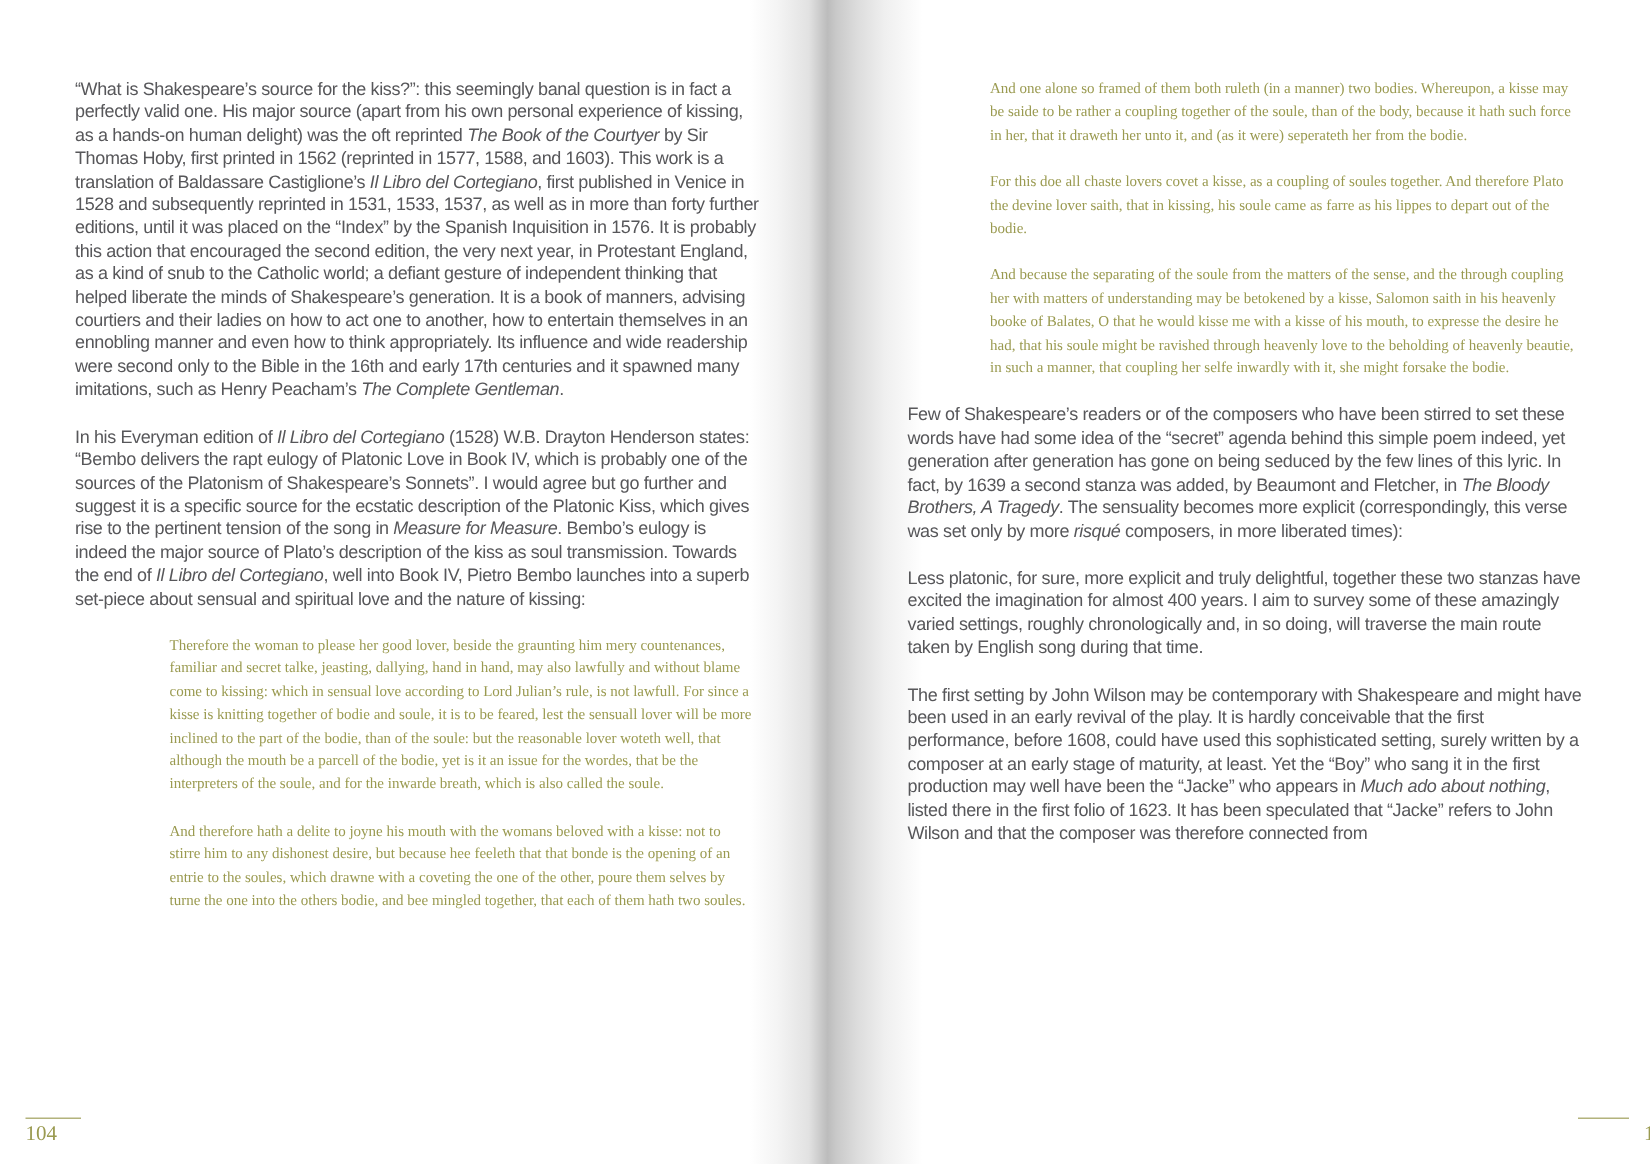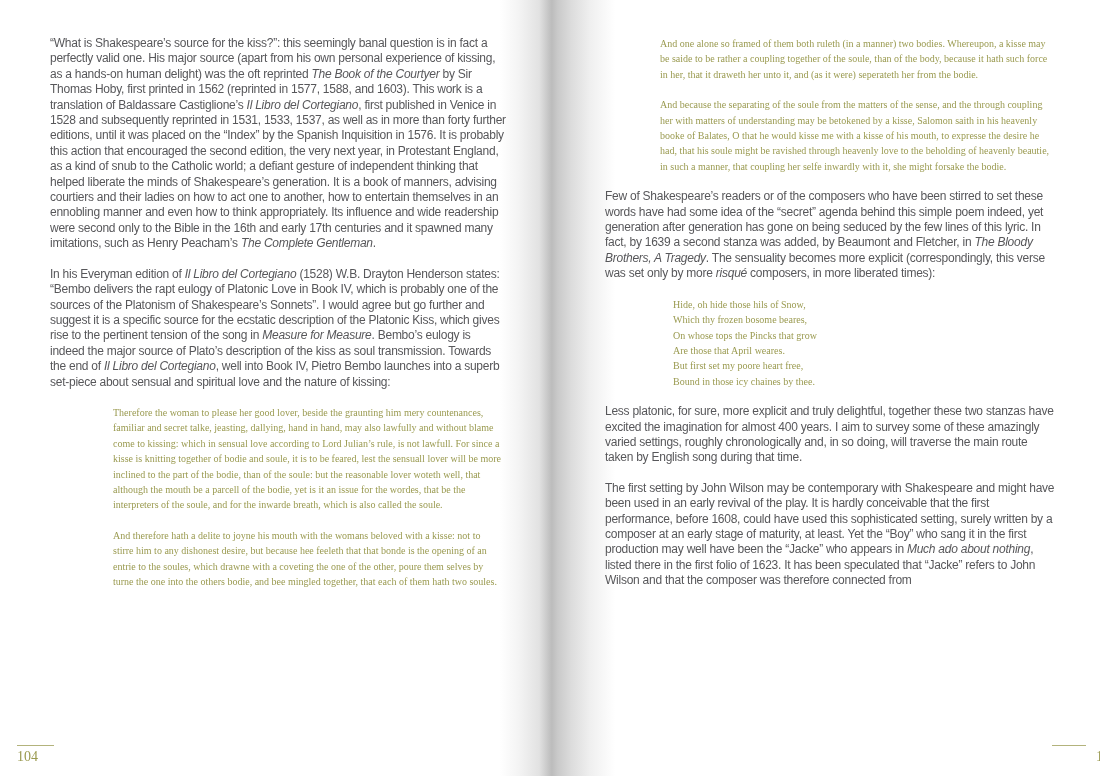--- a/index.html
+++ b/index.html
@@ -23,21 +23,21 @@
       #c9c9c9 50%,
       #dcdcdc 62%,
       #efefef 78%,
       #ffffff 100%);
   }
 
   .page-content { position: absolute; top: 36px; }
   .content-left  { left: 50px;  width: 456px; }
   .content-right { left: 605px; width: 452px; }
 
-  p { margin: 0 0 15px 0; }
+  p { margin: 16px 0 15px 0; }
   p.body {
     font-size: 12px;
     line-height: 15.4px;
     color: var(--body-color, #57575a);
     letter-spacing: -0.25px;
     text-align: left;
   }
   p.quote, p.verse {
     font-family: "Liberation Serif", serif;
     font-size: 10px;
@@ -74,23 +74,23 @@
 
   <div class="page-content content-left" id="left-content">
       <p class="body"><span>“What is Shakespeare’s source for the kiss?”: this seemingly banal question is in fact a perfectly valid one. His major source (apart from his own personal experience of kissing, as a hands-on human delight) was the oft reprinted </span><em>The Book of the Courtyer</em><span> by Sir Thomas Hoby, first printed in 1562 (reprinted in 1577, 1588, and 1603). This work is a translation of Baldassare Castiglione’s </span><em>Il Libro del Cortegiano</em><span>, first published in Venice in 1528 and subsequently reprinted in 1531, 1533, 1537, as well as in more than forty further editions, until it was placed on the “Index” by the Spanish Inquisition in 1576. It is probably this action that encouraged the second edition, the very next year, in Protestant England, as a kind of snub to the Catholic world; a defiant gesture of independent thinking that helped liberate the minds of Shakespeare’s generation. It is a book of manners, advising courtiers and their ladies on how to act one to another, how to entertain themselves in an ennobling manner and even how to think appropriately. Its influence and wide readership were second only to the Bible in the 16th and early 17th centuries and it spawned many imitations, such as Henry Peacham’s </span><em>The Complete Gentleman</em><span>.</span></p>
       <p class="body"><span>In his Everyman edition of </span><em>Il Libro del Cortegiano</em><span> (1528) W.B. Drayton Henderson states: “Bembo delivers the rapt eulogy of Platonic Love in Book IV, which is probably one of the sources of the Platonism of Shakespeare’s Sonnets”.  I would agree but go further and suggest it is a specific source for the ecstatic description of the Platonic Kiss, which gives rise to the pertinent tension of the song in </span><em>Measure for Measure</em><span>. Bembo’s eulogy is indeed the major source of Plato’s description of the kiss as soul transmission. Towards the end of </span><em>Il Libro del Cortegiano</em><span>, well into Book IV, Pietro Bembo launches into a superb set-piece about sensual and spiritual love and the nature of kissing:</span></p>
       <p class="quote"><span>Therefore the woman to please her good lover, beside the graunting him mery countenances, familiar and secret talke, jeasting, dallying, hand in hand, may also lawfully and without blame come to kissing: which in sensual love according to Lord Julian’s rule, is not lawfull. For since a kisse is knitting together of bodie and soule, it is to be feared, lest the sensuall lover will be more inclined to the part of the bodie, than of the soule: but the reasonable lover woteth well, that although the mouth be a parcell of the bodie, yet is it an issue for the wordes, that be the interpreters of the soule, and for the inwarde breath, which is also called the soule.</span></p>
       <p class="quote"><span>And therefore hath a delite to joyne his mouth with the womans beloved with a kisse: not to stirre him to any dishonest desire, but because hee feeleth that that bonde is the opening of an entrie to the soules, which drawne with a coveting the one of the other, poure them selves by turne the one into the others bodie, and bee mingled together, that each of them hath two soules.</span></p>
     </div>
 
   <div class="page-content content-right" id="right-content">
       <p class="quote"><span>And one alone so framed of them both ruleth (in a manner) two bodies. Whereupon, a kisse may be saide to be rather a coupling together of the soule, than of the body, because it hath such force in her, that it draweth her unto it, and (as it were) seperateth her from the bodie.</span></p>
+      <p class="quote"><span>For this doe all chaste lovers covet a kisse, as a coupling of soules together. And therefore Plato the devine lover saith, that in kissing, his soule came as farre as his lippes to depart out of the bodie.</span></p>
       <p class="quote"><span>And because the separating of the soule from the matters of the sense, and the through coupling her with matters of understanding may be betokened by a kisse, Salomon saith in his heavenly booke of Balates, O that he would kisse me with a kisse of his mouth, to expresse the desire he had, that his soule might be ravished through heavenly love to the beholding of heavenly beautie, in such a manner, that coupling her selfe inwardly with it, she might forsake the bodie.</span></p>
       <p class="body"><span>Few of Shakespeare’s readers or of the composers who have been stirred to set these words have had some idea of the “secret” agenda behind this simple poem indeed, yet generation after generation has gone on being seduced by the few lines of this lyric. In fact, by 1639 a second stanza was added, by Beaumont and Fletcher, in </span><em>The Bloody Brothers, A Tragedy</em><span>. The sensuality becomes more explicit (correspondingly, this verse was set only by more </span><em>risqué</em><span> composers, in more liberated times):</span></p>
-      <p class="verse">Hide, oh hide those hils of Snow,<br>Which thy frozen bosome beares,<br>On whose tops the Pincks that grow<br>Are those that April weares.<br>But first set my poore heart free,<br>Bound in those icy chaines by thee.</p>
       <p class="body"><span>Less platonic, for sure, more explicit and truly delightful, together these two stanzas have excited the imagination for almost 400 years. I aim to survey some of these amazingly varied settings, roughly chronologically and, in so doing, will traverse the main route taken by English song during that time.</span></p>
       <p class="body"><span>The first setting by John Wilson may be contemporary with Shakespeare and might have been used in an early revival of the play. It is hardly conceivable that the first performance, before 1608, could have used this sophisticated setting, surely written by a composer at an early stage of maturity, at least. Yet the “Boy” who sang it in the first production may well have been the “Jacke” who appears in </span><em>Much ado about nothing</em><span>, listed there in the first folio of 1623. It has been speculated that “Jacke” refers to John Wilson and that the composer was therefore connected from</span></p>
     </div>
 
   <div class="folio-rule folio-rule-left"></div>
   <div class="folio-number folio-left">104</div>
 
   <div class="folio-rule folio-rule-right"></div>
   <div class="folio-number folio-right">105</div>
 </div>

